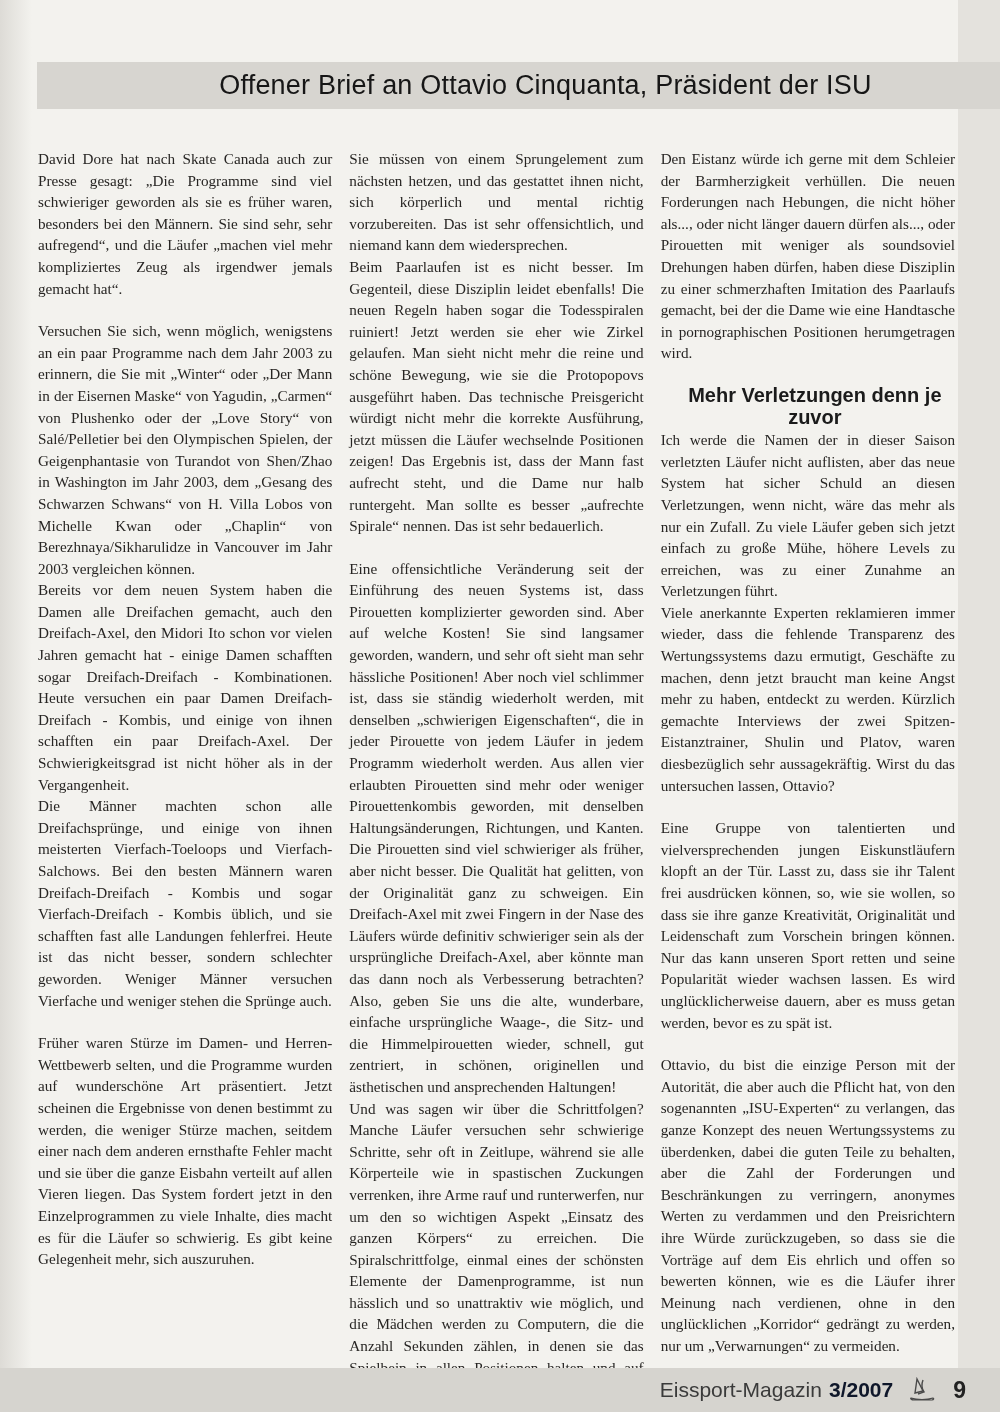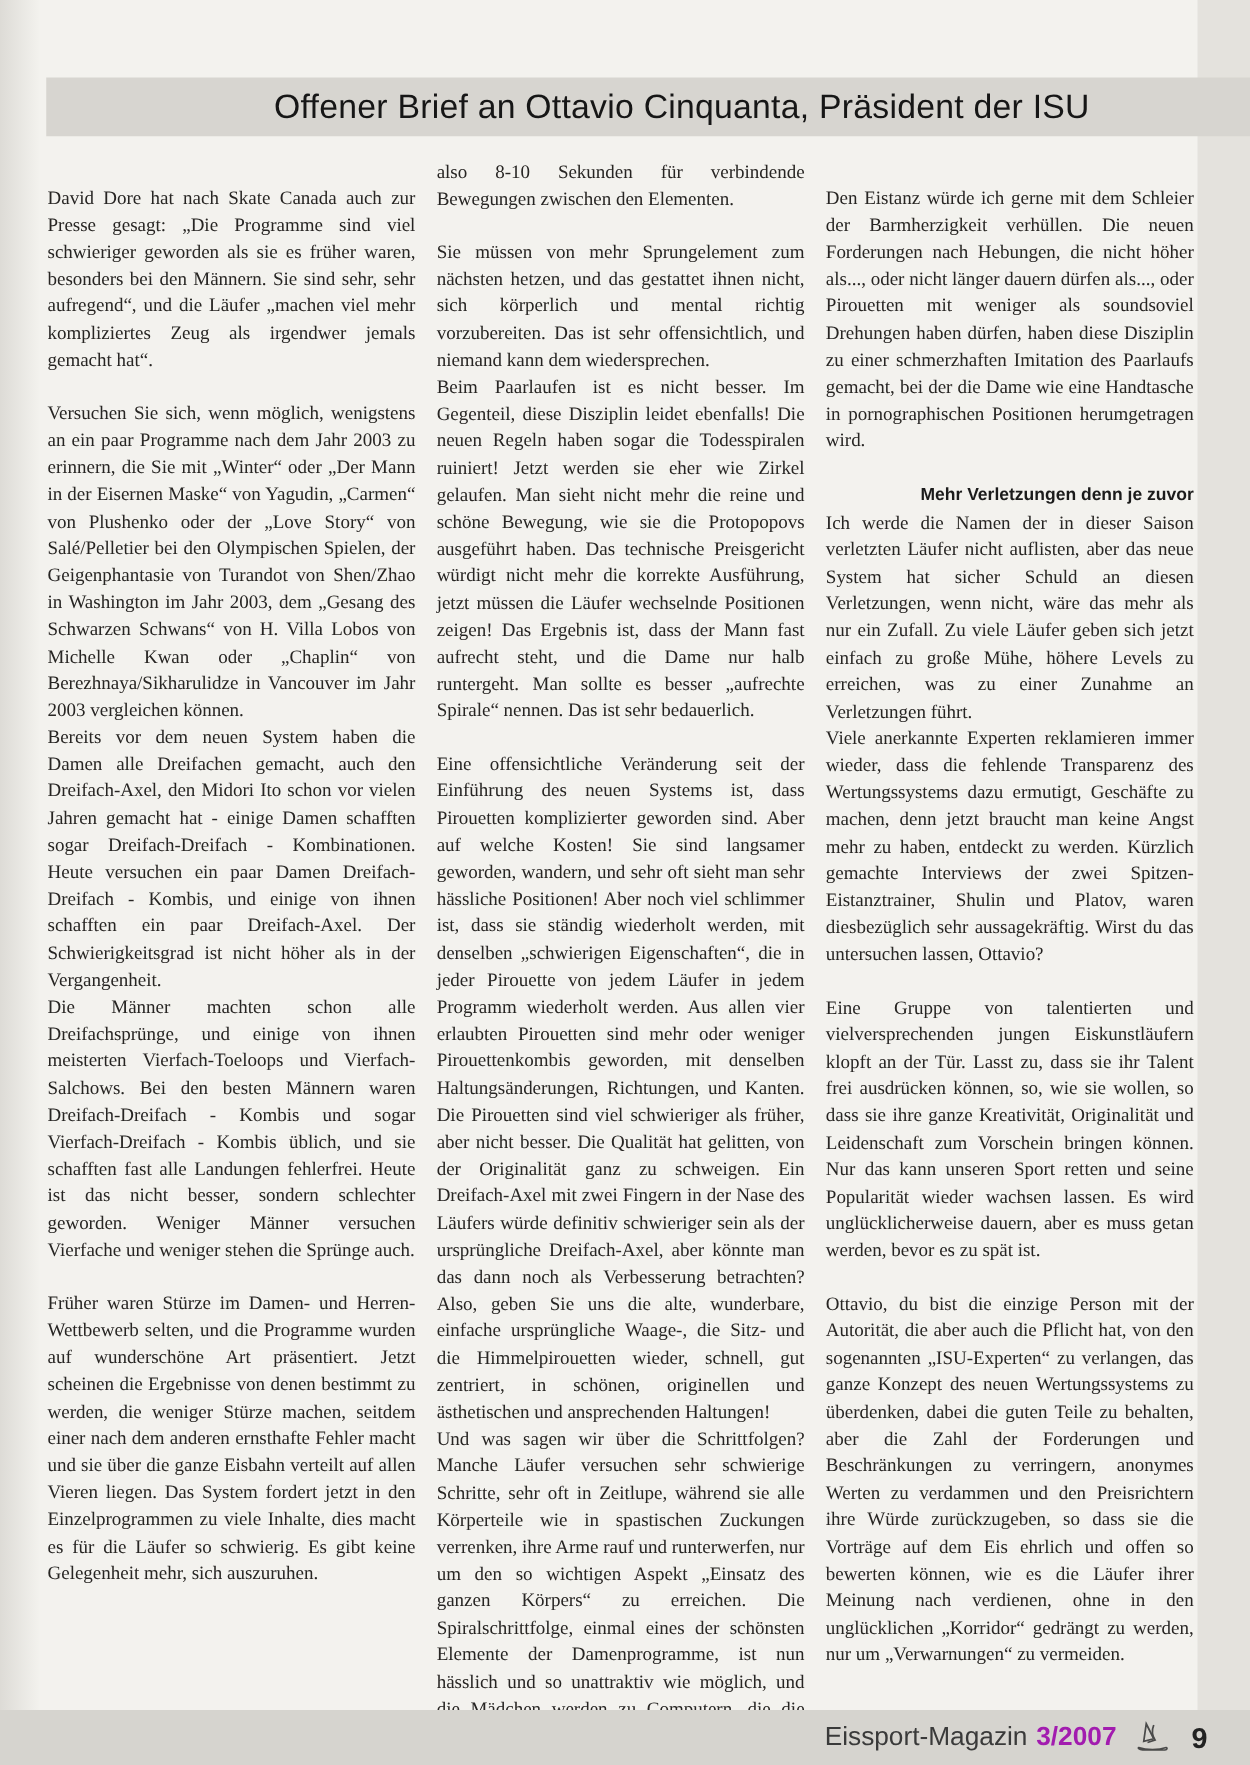--- a/index.html
+++ b/index.html
@@ -32,33 +32,33 @@
   }
   .col{
     flex:1 1 0;min-width:0;
     font-size:15.2px;line-height:21.6px;text-align:justify;
     color:#272523;
   }
   .para{margin:0;}
   .para.gap{margin-top:21px;}
   .para.heading{
     font-family:"Liberation Sans",sans-serif;font-weight:700;
-    font-size:14px;line-height:21.6px;text-align:right;color:#1b1b1b;
+    font-size:20px;line-height:21.6px;text-align:center;color:#1b1b1b;
     margin-bottom:1px;
     margin-left:14px;
   }
   .footer{
     position:absolute;left:0;right:0;bottom:0;height:44px;
     background:#d6d4cf;z-index:3;
     display:flex;align-items:center;justify-content:flex-end;
     padding-right:34px;box-sizing:border-box;
     font-family:"Liberation Sans",sans-serif;font-size:21px;color:#3a3a3a;
   }
   .footer .mag{margin-right:7px;text-align:right;}
-  .footer .issue{font-weight:700;color:#a21caf;}
+  .footer .issue{font-weight:700;color:#0f172a;}
   .footer .logo{margin:0 16px 0 14px;}
   .footer .pagenum{font-weight:700;font-size:23px;color:#222;}
 </style>
 </head>
 <body>
 
 <div class="left-shade"></div>
 <div class="edge-right"></div>
 
 <div class="title-bar">
@@ -67,22 +67,21 @@
 
 <div class="columns">
   <div class="col">
       <p class="para gap">David Dore hat nach Skate Canada auch zur Presse gesagt: „Die Programme sind viel schwieriger geworden als sie es früher waren, besonders bei den Männern. Sie sind sehr, sehr aufregend“, und die Läufer „machen viel mehr kompliziertes Zeug als irgendwer jemals gemacht hat“.</p>
       <p class="para gap">Versuchen Sie sich, wenn möglich, wenigstens an ein paar Programme nach dem Jahr 2003 zu erinnern, die Sie mit „Winter“ oder „Der Mann in der Eisernen Maske“ von Yagudin, „Carmen“ von Plushenko oder der „Love Story“ von Salé/Pelletier bei den Olympischen Spielen, der Geigenphantasie von Turandot von Shen/Zhao in Washington im Jahr 2003, dem „Gesang des Schwarzen Schwans“ von H. Villa Lobos von Michelle Kwan oder „Chaplin“ von Berezhnaya/Sikharulidze in Vancouver im Jahr 2003 vergleichen können.</p>
       <p class="para">Bereits vor dem neuen System haben die Damen alle Dreifachen gemacht, auch den Dreifach-Axel, den Midori Ito schon vor vielen Jahren gemacht hat - einige Damen schafften sogar Dreifach-Dreifach - Kombinationen. Heute versuchen ein paar Damen Dreifach-Dreifach - Kombis, und einige von ihnen schafften ein paar Dreifach-Axel. Der Schwierigkeitsgrad ist nicht höher als in der Vergangenheit.</p>
       <p class="para">Die Männer machten schon alle Dreifachsprünge, und einige von ihnen meisterten Vierfach-Toeloops und Vierfach-Salchows. Bei den besten Männern waren Dreifach-Dreifach - Kombis und sogar Vierfach-Dreifach - Kombis üblich, und sie schafften fast alle Landungen fehlerfrei. Heute ist das nicht besser, sondern schlechter geworden. Weniger Männer versuchen Vierfache und weniger stehen die Sprünge auch.</p>
       <p class="para gap">Früher waren Stürze im Damen- und Herren-Wettbewerb selten, und die Programme wurden auf wunderschöne Art präsentiert. Jetzt scheinen die Ergebnisse von denen bestimmt zu werden, die weniger Stürze machen, seitdem einer nach dem anderen ernsthafte Fehler macht und sie über die ganze Eisbahn verteilt auf allen Vieren liegen. Das System fordert jetzt in den Einzelprogrammen zu viele Inhalte, dies macht es für die Läufer so schwierig. Es gibt keine Gelegenheit mehr, sich auszuruhen.</p>
     </div>
   <div class="col">
-      <p class="para">also 8-10 Sekunden für verbindende Bewegungen zwischen den Elementen.</p>
-      <p class="para gap">Sie müssen von mehr Sprungelement zum nächsten hetzen, und das gestattet ihnen nicht, sich körperlich und mental richtig vorzubereiten. Das ist sehr offensichtlich, und niemand kann dem wiedersprechen.</p>
+      <p class="para gap">Sie müssen von einem Sprungelement zum nächsten hetzen, und das gestattet ihnen nicht, sich körperlich und mental richtig vorzubereiten. Das ist sehr offensichtlich, und niemand kann dem wiedersprechen.</p>
       <p class="para">Beim Paarlaufen ist es nicht besser. Im Gegenteil, diese Disziplin leidet ebenfalls! Die neuen Regeln haben sogar die Todesspiralen ruiniert! Jetzt werden sie eher wie Zirkel gelaufen. Man sieht nicht mehr die reine und schöne Bewegung, wie sie die Protopopovs ausgeführt haben. Das technische Preisgericht würdigt nicht mehr die korrekte Ausführung, jetzt müssen die Läufer wechselnde Positionen zeigen!  Das Ergebnis ist, dass der Mann fast aufrecht steht, und die Dame nur halb runtergeht. Man sollte es besser „aufrechte Spirale“ nennen. Das ist sehr bedauerlich.</p>
       <p class="para gap">Eine offensichtliche Veränderung seit der Einführung des neuen Systems ist, dass Pirouetten komplizierter geworden sind. Aber auf welche Kosten! Sie sind langsamer geworden, wandern, und sehr oft sieht man sehr hässliche Positionen! Aber noch viel schlimmer ist, dass sie ständig wiederholt werden, mit denselben „schwierigen Eigenschaften“, die in jeder Pirouette von jedem Läufer in jedem Programm wiederholt werden. Aus allen vier erlaubten Pirouetten sind mehr oder weniger Pirouettenkombis geworden, mit denselben Haltungsänderungen, Richtungen, und Kanten. Die Pirouetten sind viel schwieriger als früher, aber nicht besser. Die Qualität hat gelitten, von der Originalität ganz zu schweigen. Ein Dreifach-Axel mit zwei Fingern in der Nase des Läufers würde definitiv schwieriger sein als der ursprüngliche Dreifach-Axel, aber könnte man das dann noch als Verbesserung betrachten? Also, geben Sie uns die alte, wunderbare, einfache ursprüngliche Waage-, die Sitz- und die Himmelpirouetten wieder, schnell, gut zentriert, in schönen, originellen und ästhetischen und ansprechenden Haltungen!</p>
       <p class="para">Und was sagen wir über die Schrittfolgen? Manche Läufer versuchen sehr schwierige Schritte, sehr oft in Zeitlupe, während sie alle Körperteile wie in spastischen Zuckungen verrenken, ihre Arme rauf und runterwerfen, nur um den so wichtigen Aspekt „Einsatz des ganzen Körpers“ zu erreichen. Die Spiralschrittfolge, einmal eines der schönsten Elemente der Damenprogramme, ist nun hässlich und so unattraktiv wie möglich, und die Mädchen werden zu Computern, die die Anzahl Sekunden zählen, in denen sie das Spielbein in allen Positionen halten und auf allen Kanten laufen. So diktiert nicht mehr die Musik, was, wie und wann getan werden muss, sondern die Arithmetik! Das kann beim Eiskunstlaufen doch nicht funktionieren.</p>
     </div>
   <div class="col">
       <p class="para gap">Den Eistanz würde ich gerne mit dem Schleier der Barmherzigkeit verhüllen. Die neuen Forderungen nach Hebungen, die nicht höher als..., oder nicht länger dauern dürfen als..., oder Pirouetten mit weniger als soundsoviel Drehungen haben dürfen, haben diese Disziplin zu einer schmerzhaften Imitation des Paarlaufs gemacht, bei der die Dame wie eine Handtasche in pornographischen Positionen herumgetragen wird.</p>
       <p class="para heading gap">Mehr Verletzungen denn je zuvor</p>
       <p class="para">Ich werde die Namen der in dieser Saison verletzten Läufer nicht auflisten, aber das neue System hat sicher Schuld an diesen Verletzungen, wenn nicht, wäre das mehr als nur ein Zufall. Zu viele Läufer geben sich jetzt einfach zu große Mühe, höhere Levels zu erreichen, was zu einer Zunahme an Verletzungen führt.</p>
       <p class="para">Viele anerkannte Experten reklamieren immer wieder, dass die fehlende Transparenz des Wertungssystems dazu ermutigt, Geschäfte zu machen, denn jetzt braucht man keine Angst mehr zu haben, entdeckt zu werden. Kürzlich gemachte Interviews der zwei Spitzen-Eistanztrainer, Shulin und Platov, waren diesbezüglich sehr aussagekräftig. Wirst du das untersuchen lassen, Ottavio?</p>
       <p class="para gap">Eine Gruppe von talentierten und vielversprechenden jungen Eiskunstläufern klopft an der Tür. Lasst zu, dass sie ihr Talent frei ausdrücken können, so, wie sie wollen, so dass sie ihre ganze Kreativität, Originalität und Leidenschaft zum Vorschein bringen können. Nur das kann unseren Sport retten und seine Popularität wieder wachsen lassen. Es wird unglücklicherweise dauern, aber es muss getan werden, bevor es zu spät ist.</p>

